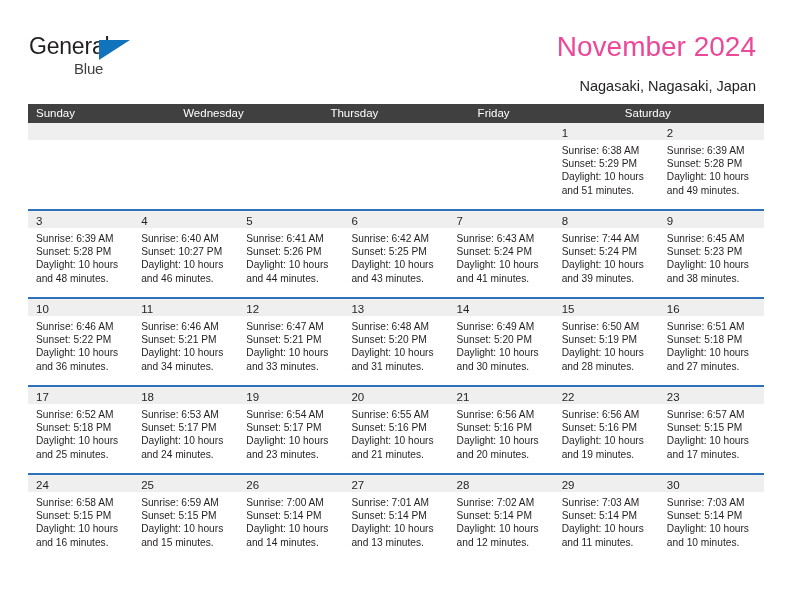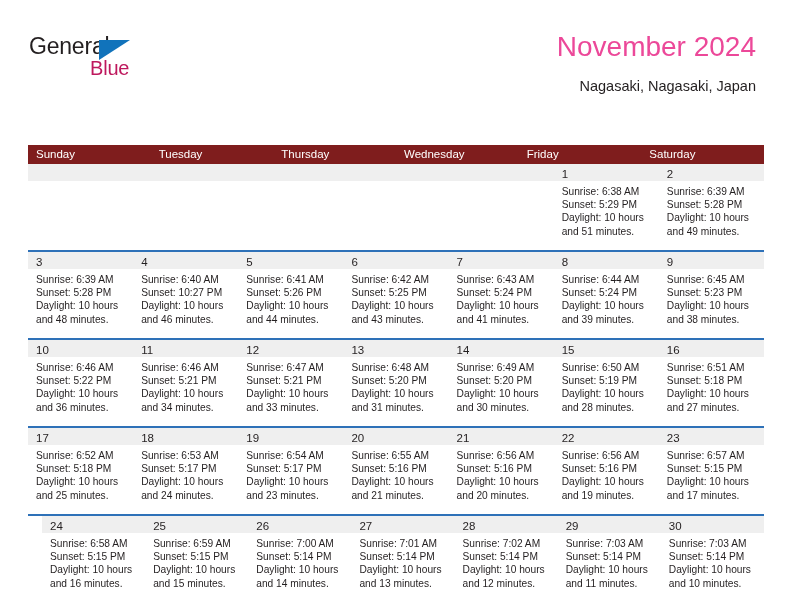--- a/index.html
+++ b/index.html
@@ -52,25 +52,25 @@
     position: absolute;
     left: 70px;
     top: 6px;
     width: 0;
     height: 0;
     border-left: 31px solid #1173bb;
     border-bottom: 20px solid transparent;
   }
   .logo-blue {
     position: absolute;
-    left: 61px;
+    left: 45px;
     top: 22px;
-    font-size: 20px;
+    font-size: 15px;
     letter-spacing: -0.2px;
-    color: #be185d;
+    color: #404040;
     line-height: 25px;
   }
 
   .title-block {
     position: absolute;
     right: 36px;
     top: 30px;
     text-align: right;
   }
   .cal-title {
@@ -92,44 +92,42 @@
   
   .calendar {
     position: absolute;
     left: 28px;
     top: 104px;
     width: 736px;
   }
 
   .weekdays {
     display: flex;
-    background: #7f1d1d;
+    background: #404040;
     height: 19px;
-    margin-top: 41px;
   }
   .weekday {
     flex: 1 1 0;
     box-sizing: border-box;
     padding-left: 8px;
     color: #ffffff;
     font-size: 11.5px;
     line-height: 19px;
     white-space: nowrap;
     overflow: hidden;
   }
 
   .week {
     display: flex;
     border-bottom: 2px solid #2e71b8;
     height: 88px;
     box-sizing: border-box;
   }
   .week.last {
     border-bottom: none;
-    margin-left: 14px;
   }
 
   .day {
     flex: 1 1 0;
     box-sizing: border-box;
     position: relative;
     background: #ffffff;
     overflow: hidden;
   }
   .day-head {
@@ -173,23 +171,22 @@
       <div class="cal-title">November 2024</div>
       <div class="cal-subtitle">Nagasaki, Nagasaki, Japan</div>
     </div>
 
   </div>
 
   <div class="calendar">
 
     <div class="weekdays">
       <div class="weekday">Sunday</div>
-      <div class="weekday">Tuesday</div>
+      <div class="weekday">Wednesday</div>
       <div class="weekday">Thursday</div>
-      <div class="weekday">Wednesday</div>
       <div class="weekday">Friday</div>
       <div class="weekday">Saturday</div>
     </div>
 
     <div id="weeks-container">
         <div class="week">
           <div class="day empty">
             <div class="day-head"></div>
           </div>
           <div class="day empty">
@@ -265,21 +262,21 @@
             <div class="day-body">
               <div class="day-line">Sunrise: 6:43 AM</div>
               <div class="day-line">Sunset: 5:24 PM</div>
               <div class="day-line">Daylight: 10 hours</div>
               <div class="day-line">and 41 minutes.</div>
             </div>
           </div>
           <div class="day">
             <div class="day-head"><span class="day-num">8</span></div>
             <div class="day-body">
-              <div class="day-line">Sunrise: 6:44 AM</div>
+              <div class="day-line">Sunrise: 7:44 AM</div>
               <div class="day-line">Sunset: 5:24 PM</div>
               <div class="day-line">Daylight: 10 hours</div>
               <div class="day-line">and 39 minutes.</div>
             </div>
           </div>
           <div class="day">
             <div class="day-head"><span class="day-num">9</span></div>
             <div class="day-body">
               <div class="day-line">Sunrise: 6:45 AM</div>
               <div class="day-line">Sunset: 5:23 PM</div>

